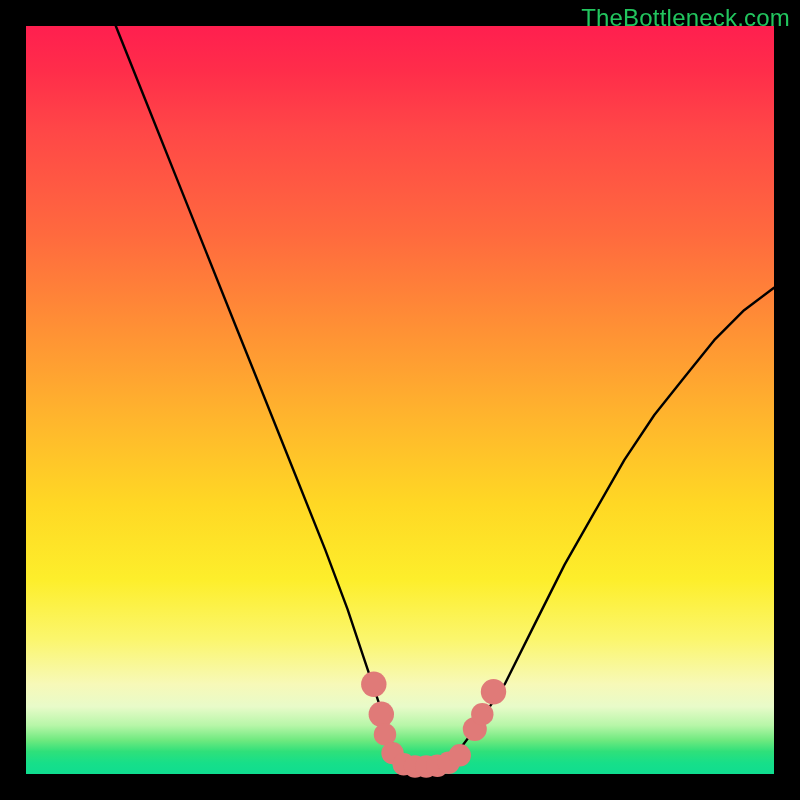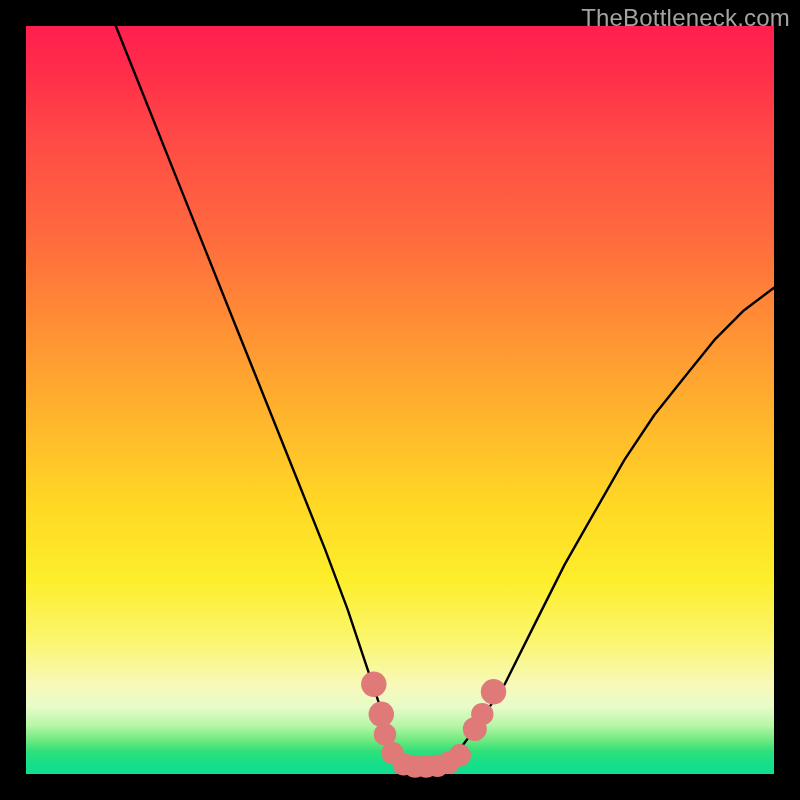--- a/index.html
+++ b/index.html
@@ -43,21 +43,21 @@
       #6ee97f 95.5%,
       #2fe07a 97%,
       #17df89 98.5%,
       #0fdd90 100%
     );
   }
   .watermark {
     position: absolute;
     top: 4px;
     right: 10px;
-    color: #a3a3a3;
+    color: #22c55e;
     font-size: 24px;
     font-weight: 500;
     letter-spacing: 0.2px;
     z-index: 10;
   }
   svg.curve {
     position: absolute;
     left: 0;
     top: 0;
     width: 748px;

